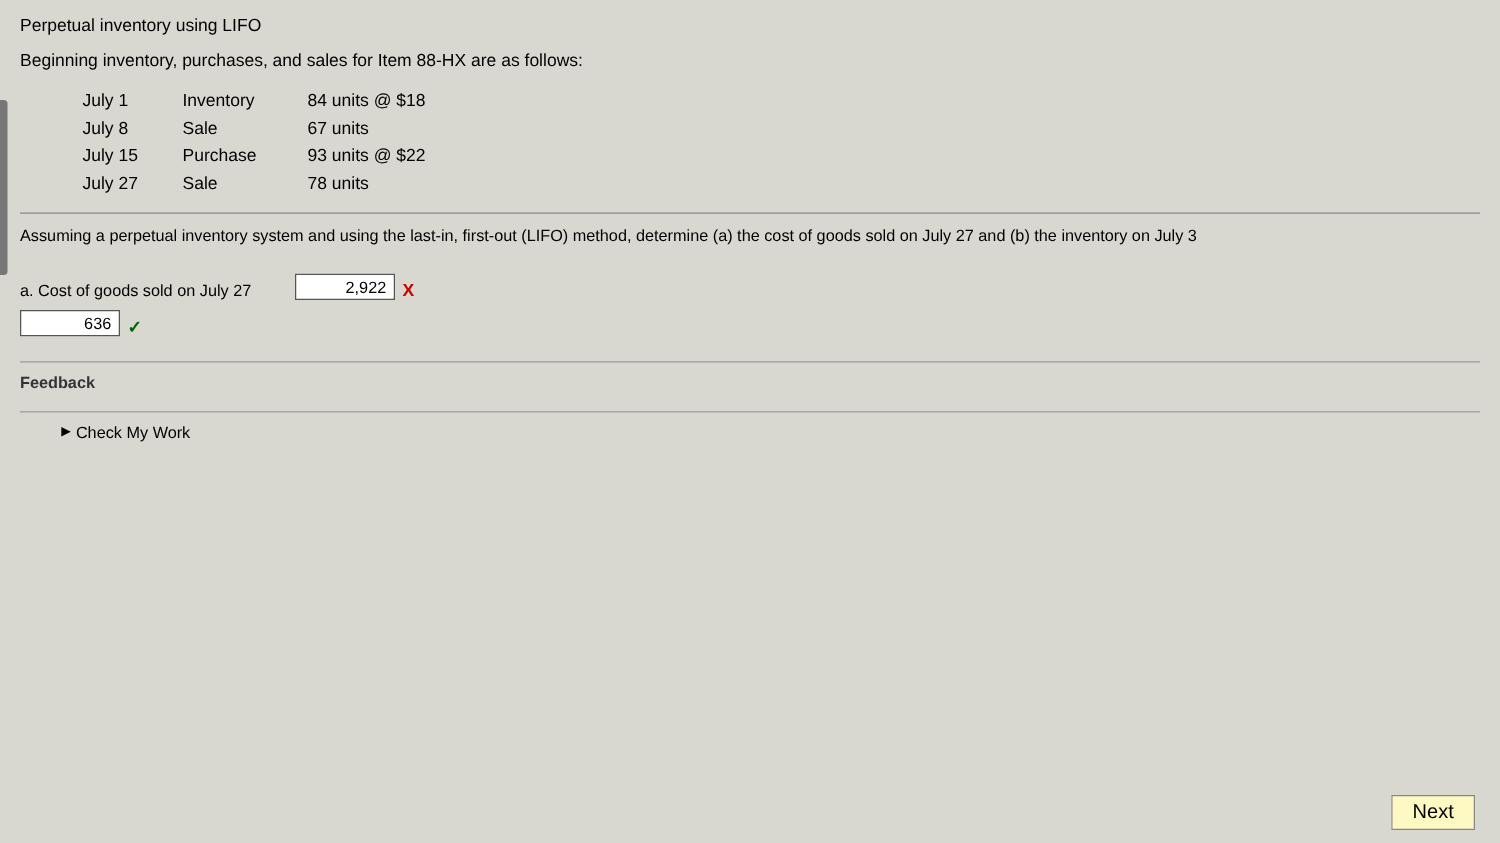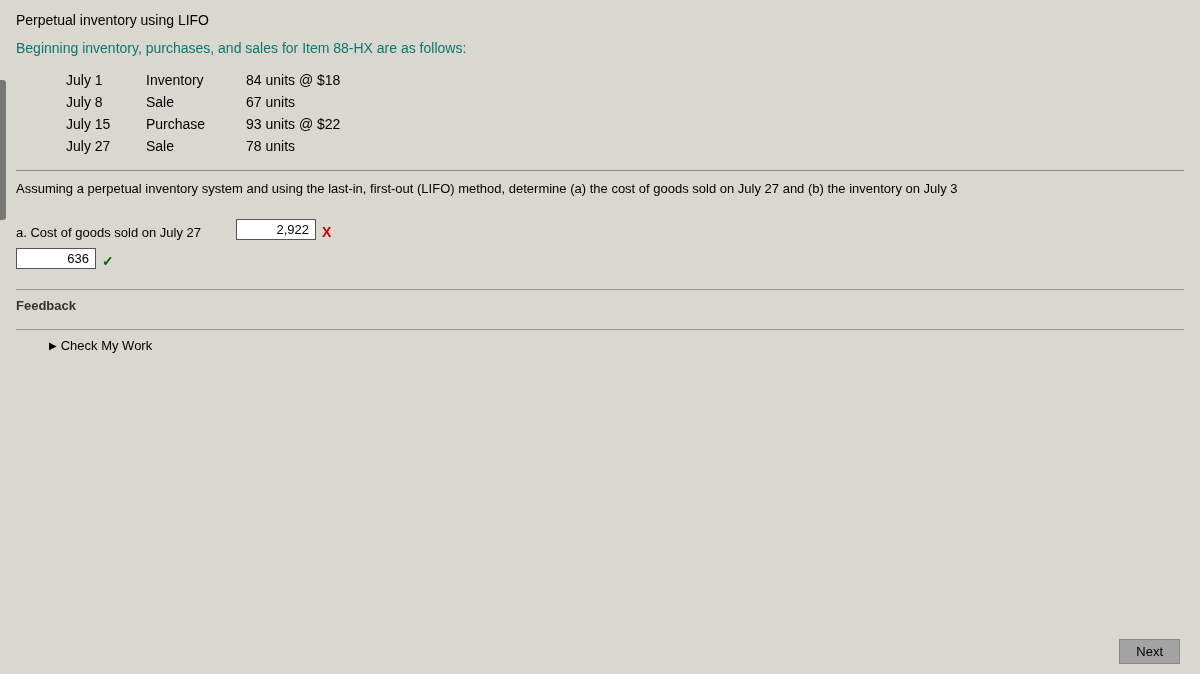--- a/index.html
+++ b/index.html
@@ -27,21 +27,21 @@
     .page-title {
       font-size: 14px;
       font-weight: normal;
       margin-bottom: 12px;
       color: #000;
     }
 
     .intro-text {
       font-size: 14px;
       margin-bottom: 16px;
-      color: #0f766e;
+      color: #000000;
     }
 
     .inventory-table {
       margin-left: 50px;
       margin-bottom: 16px;
     }
 
     .inventory-row {
       display: flex;
       align-items: baseline;
@@ -148,24 +148,24 @@
     .bottom-nav {
       position: fixed;
       bottom: 10px;
       right: 20px;
       display: flex;
       align-items: center;
       gap: 8px;
     }
 
     .next-button {
-      background-color: #a3a3a3;
+      background-color: #fef9c3;
       border: 1px solid #888;
       padding: 4px 16px;
-      font-size: 13px;
+      font-size: 16px;
       cursor: pointer;
       color: #000;
       margin-top: 10px;
     }
 
     .left-bar {
       position: absolute;
       left: 0;
       top: 80px;
       width: 6px;

